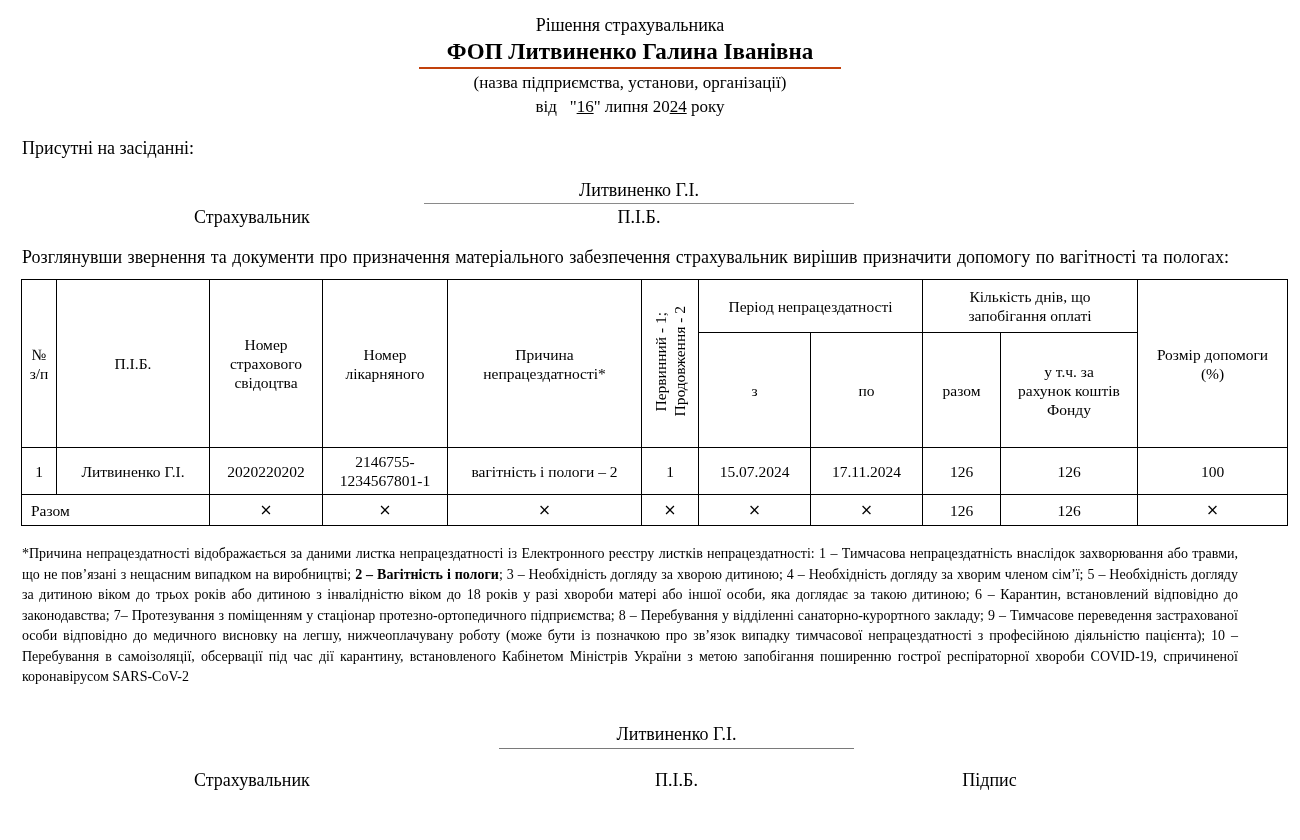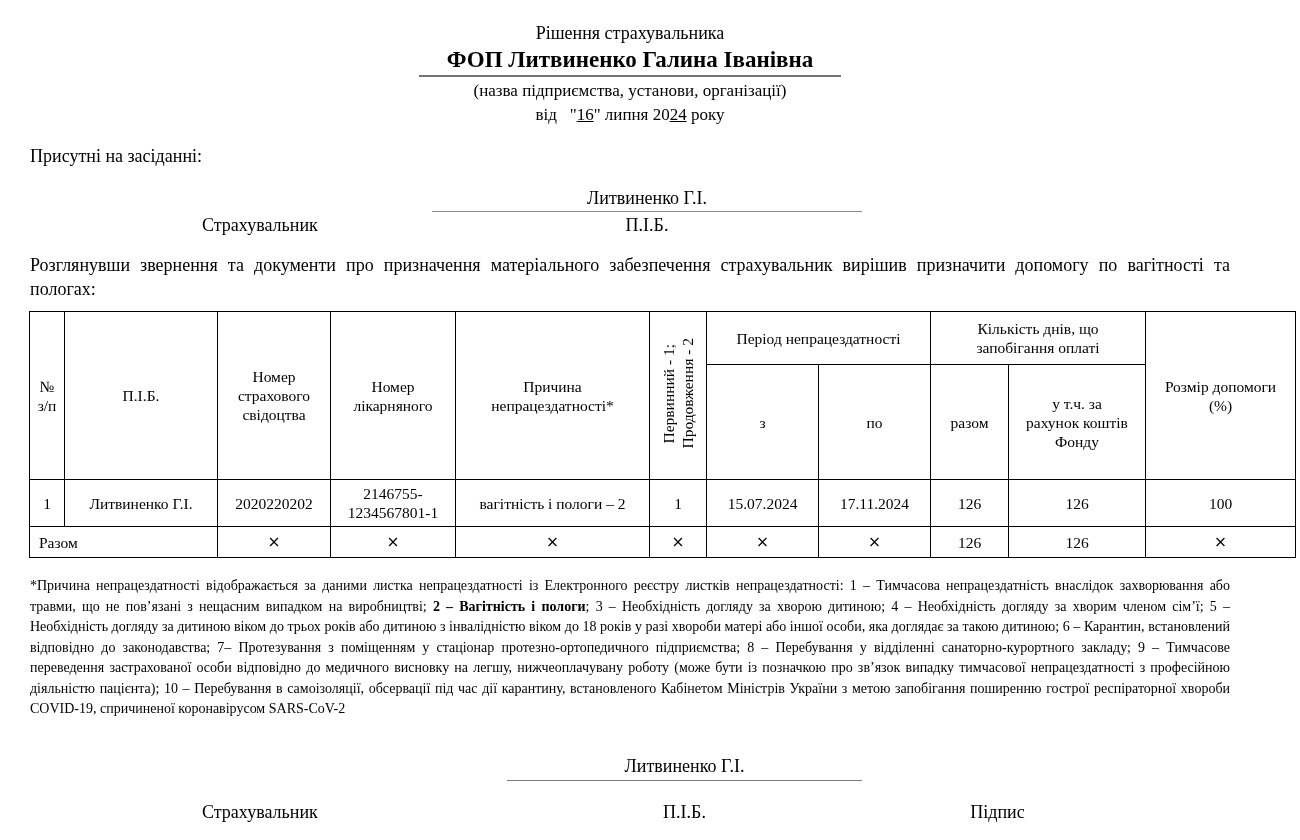--- a/index.html
+++ b/index.html
@@ -14,39 +14,39 @@
     font-family: "Liberation Serif", "DejaVu Serif", serif;
     color: #000000;
     font-size: 17px;
     overflow: hidden;
     position: relative;
   }
   .page {
     width: 1260px;
     height: 840px;
     position: relative;
-    padding: 12px;
+    padding: 4px;
     box-sizing: border-box;
   }
 
   
   .head-block {
     text-align: center;
     padding-top: 9px;
   }
   .head-line1 {
     font-size: 18px;
     line-height: 24px;
   }
   .head-org {
     font-size: 23px;
     font-weight: bold;
     line-height: 28px;
     display: inline-block;
-    border-bottom: 2px solid #737373;
+    border-bottom: 2px solid #c2410c;
     padding: 0 28px 1px 28px;
     margin-top: 1px;
   }
   .head-sub {
     font-size: 17px;
     line-height: 23px;
     margin-top: 2px;
   }
   .head-date {
     font-size: 17px;

